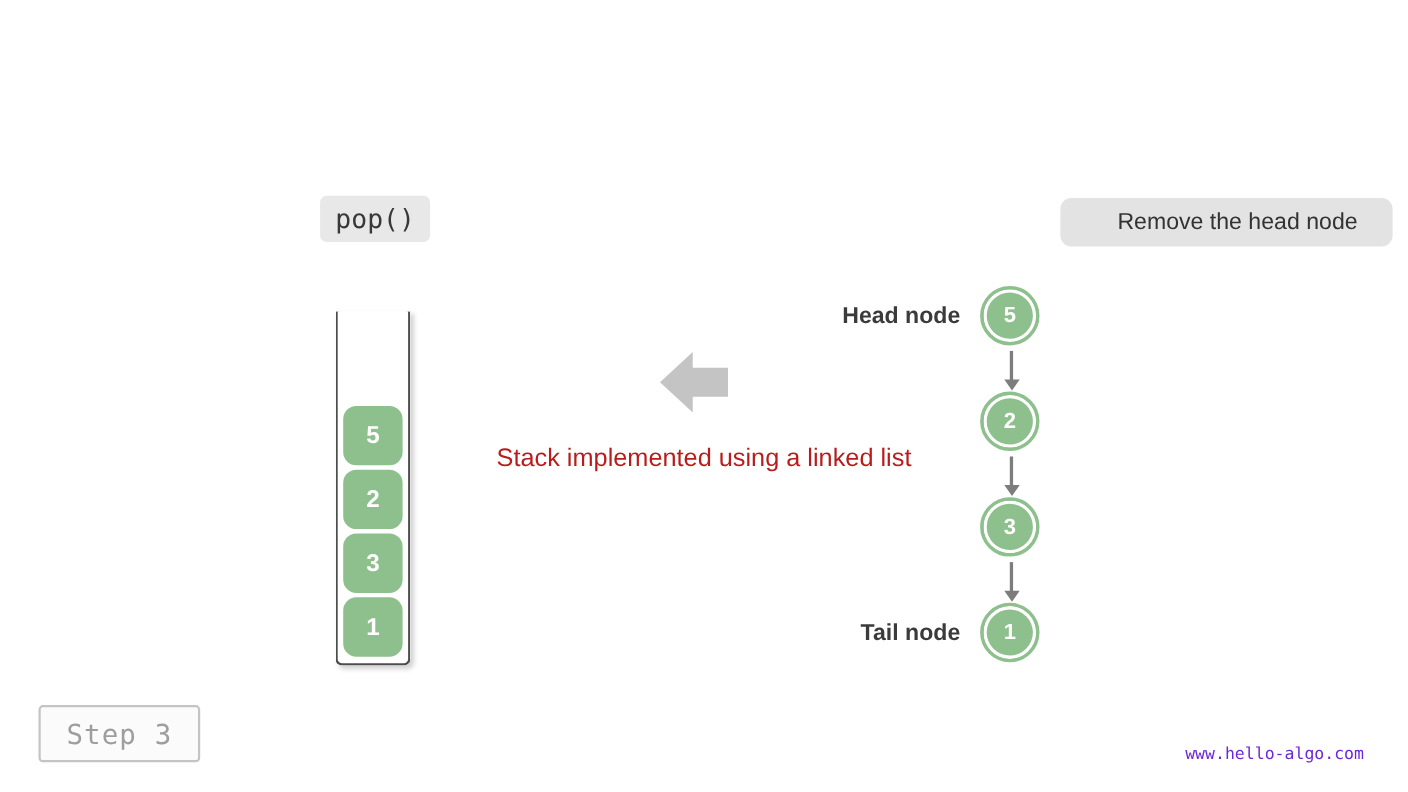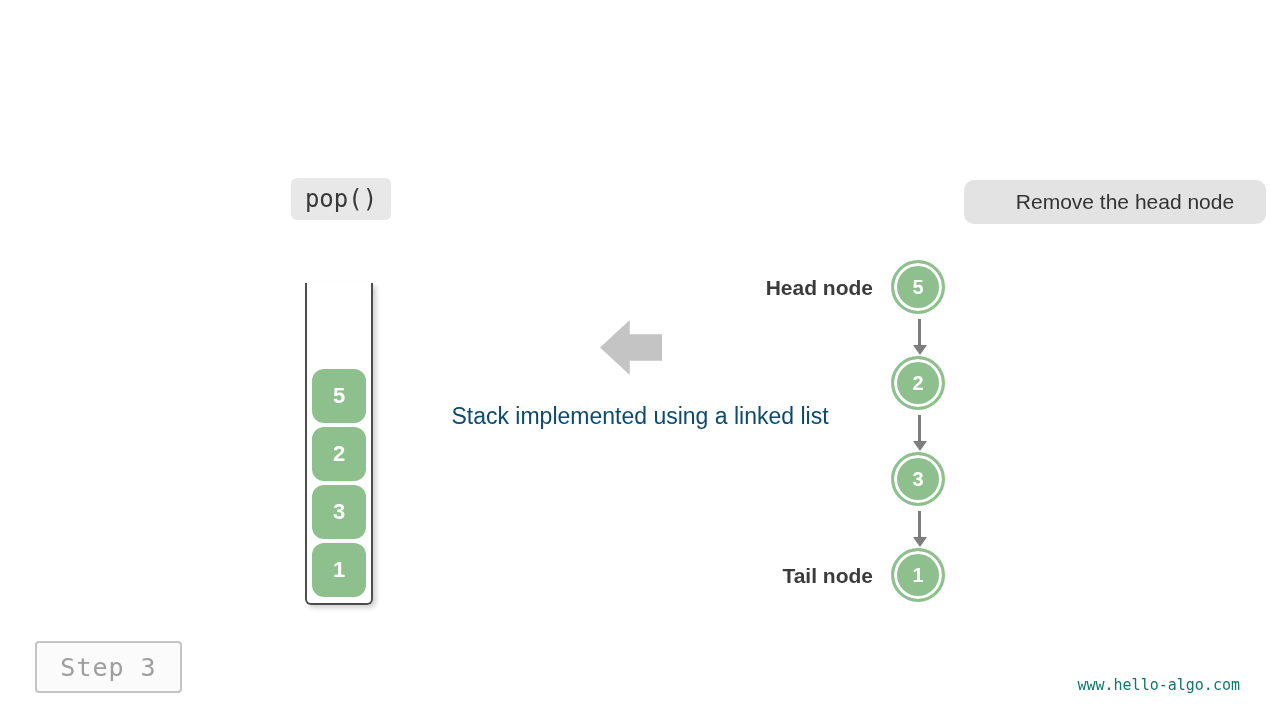--- a/index.html
+++ b/index.html
@@ -75,21 +75,21 @@
     background: #c4c4c4;
     clip-path: polygon(0 50%, 48% 0, 48% 26%, 100% 26%, 100% 74%, 48% 74%, 48% 100%);
   }
 
   
   .caption {
     position: absolute;
     left: 340px; top: 403px; width: 600px;
     text-align: center;
     font-size: 23px;
-    color: #0c4a6e;
+    color: #b91c1c;
   }
 
   
   .ll-node {
     position: absolute;
     left: 891px;
     width: 48px; height: 48px;
     background: #8dc08d;
     border: 3px solid #8dc08d;
     border-radius: 50%;
@@ -141,21 +141,21 @@
     letter-spacing: 1px;
     color: #9e9e9e;
   }
 
   
   .watermark {
     position: absolute;
     right: 40px; top: 676px;
     font-family: "DejaVu Sans Mono", monospace;
     font-size: 15px;
-    color: #0f766e;
+    color: #6d28d9;
   }
 </style>
 </head>
 <body>
 
 <div class="canvas">
 
   <div class="label-box pop-box">
     <span>pop()</span>
   </div>

